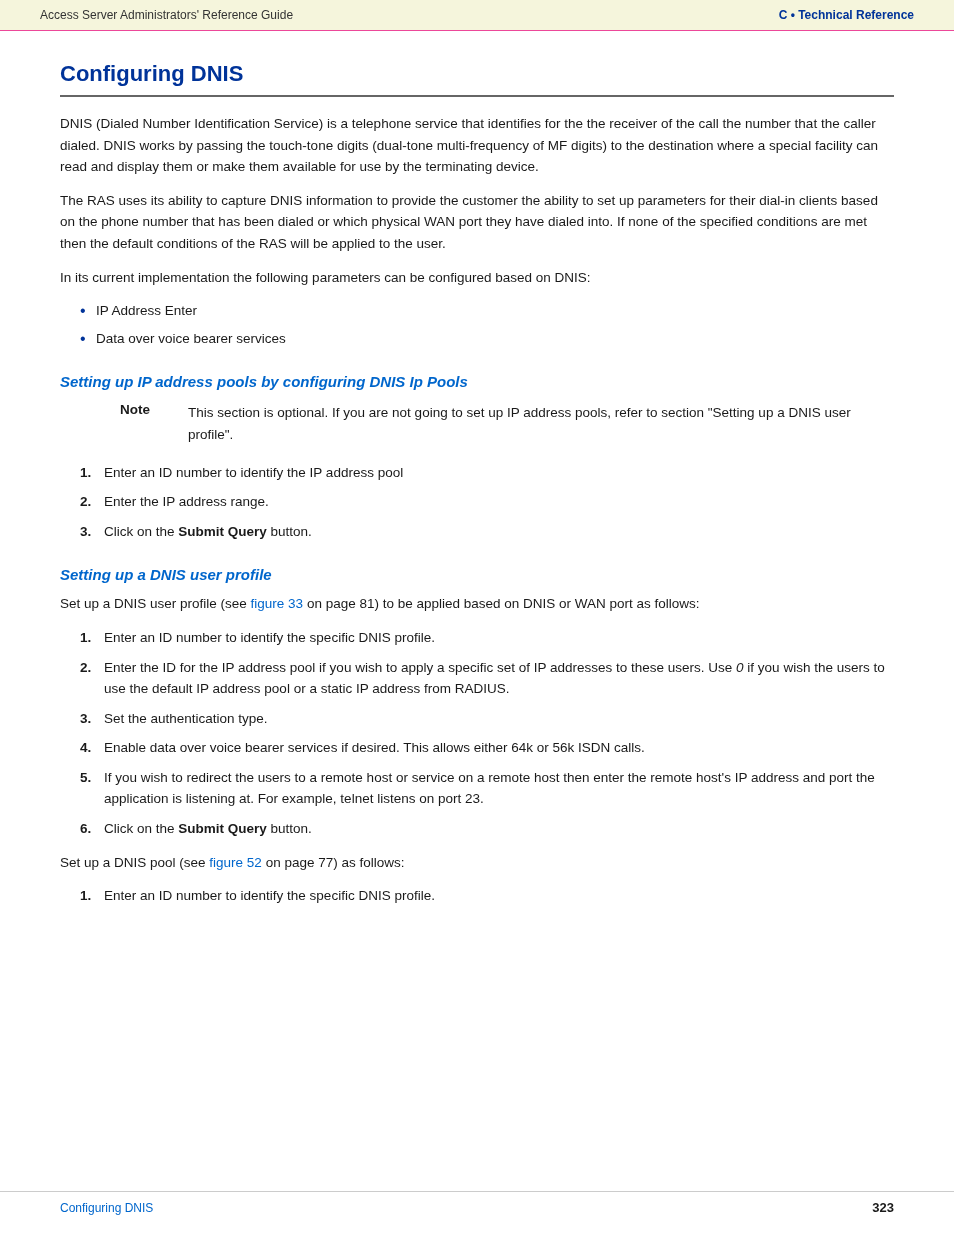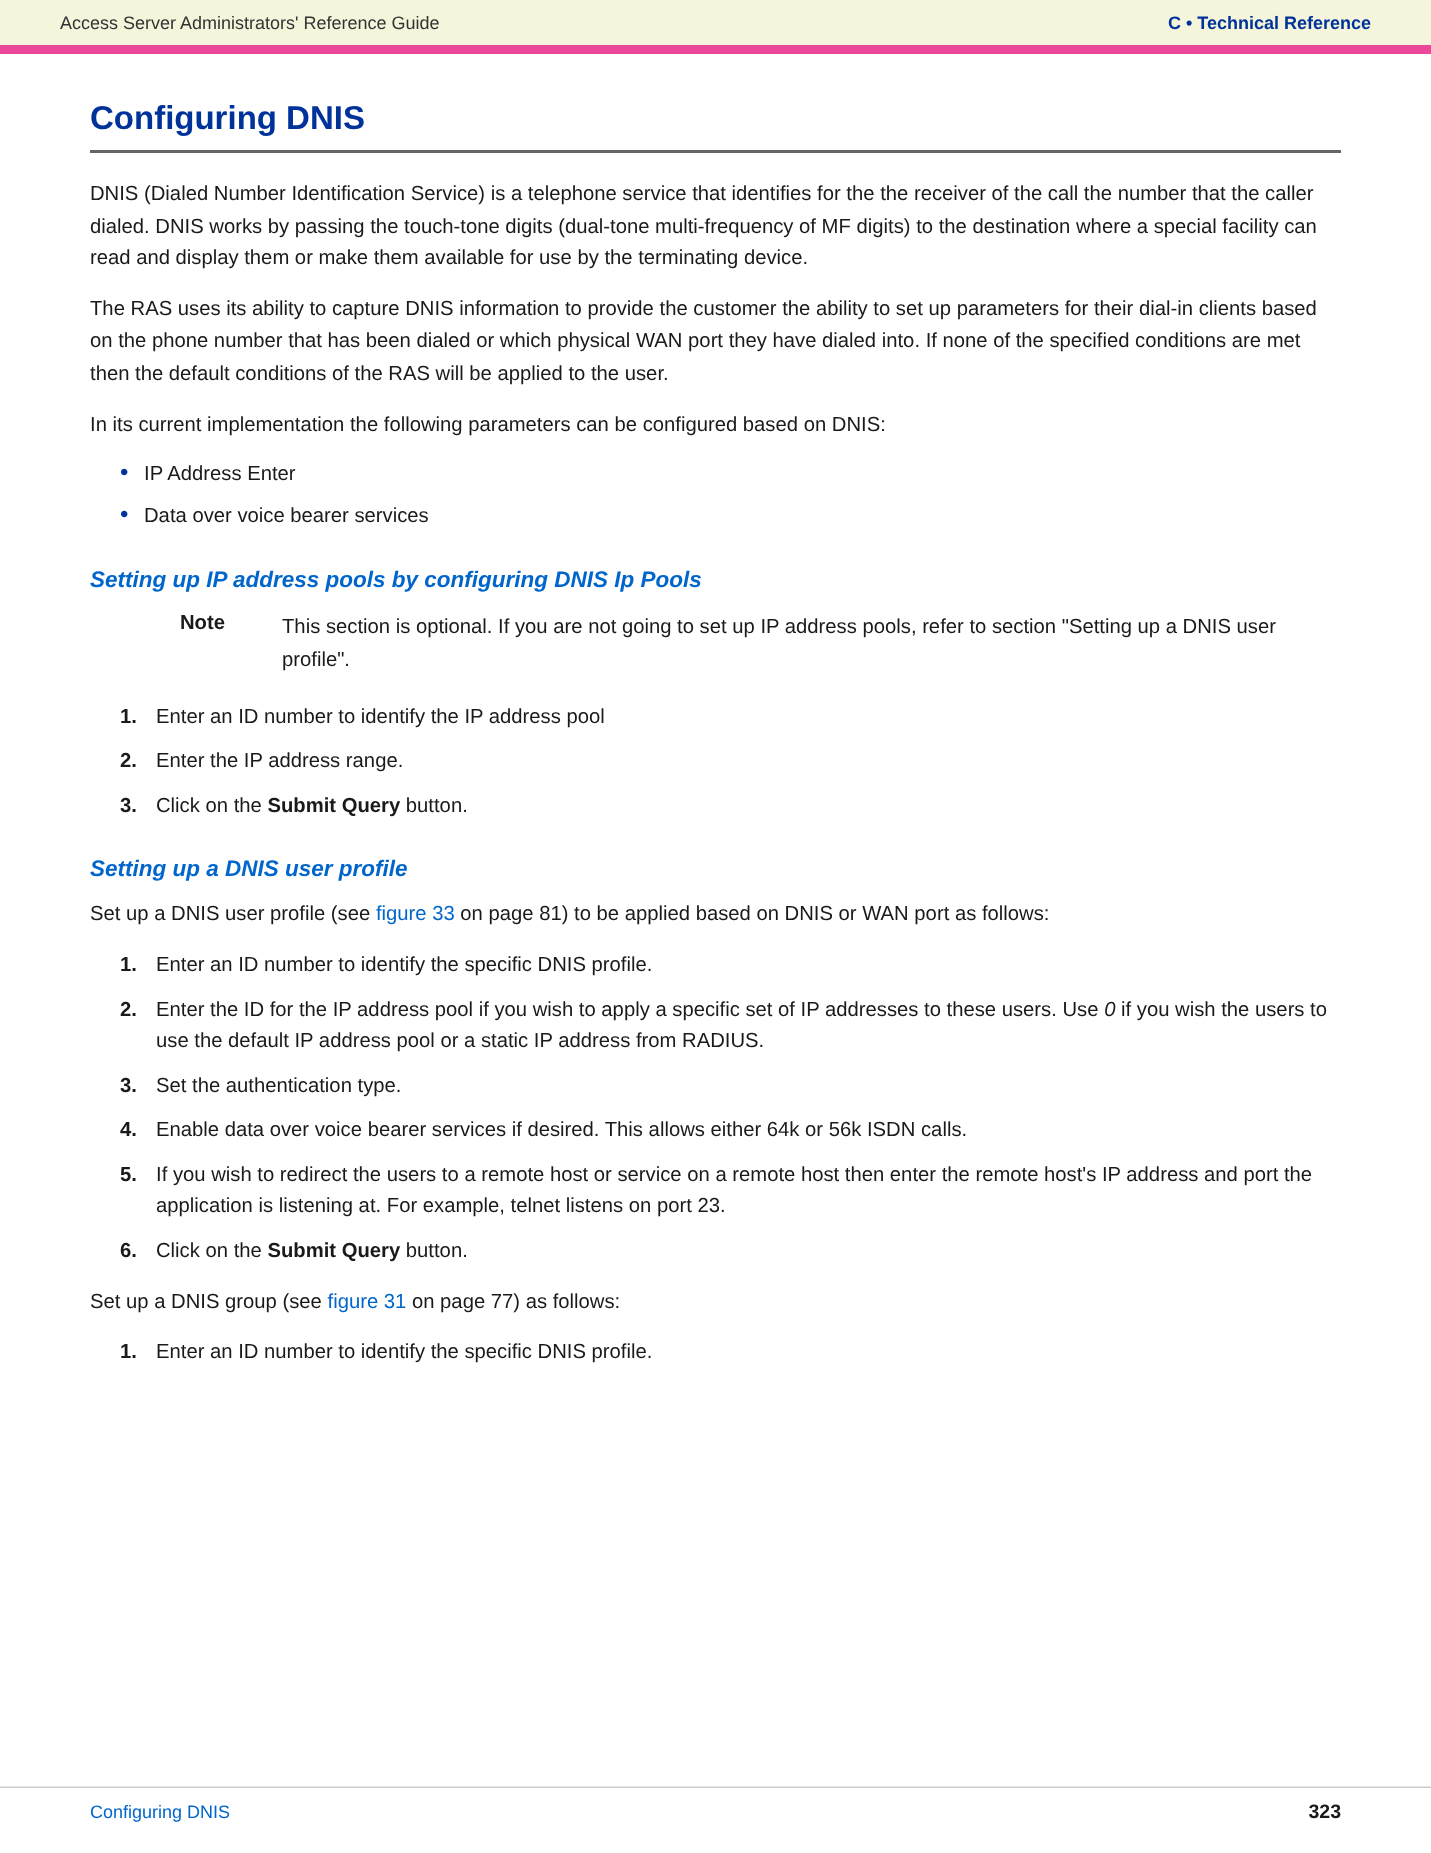--- a/index.html
+++ b/index.html
@@ -21,21 +21,21 @@
       width: 954px;
       min-height: 1235px;
       background: #fff;
       position: relative;
       padding: 0;
     }
 
     
     .header-bar {
       background: #f5f5dc;
-      border-bottom: 6px solid #ec4899;
+      border-bottom: 1px solid #ec4899;
       padding: 8px 40px;
       display: flex;
       justify-content: space-between;
       align-items: center;
       margin-bottom: 0;
     }
 
     .header-left {
       font-size: 12px;
       color: #333;
@@ -250,21 +250,21 @@
       <li><span class="num">1.</span> Enter an ID number to identify the specific DNIS profile.</li>
       <li><span class="num">2.</span> Enter the ID for the IP address pool if you wish to apply a specific set of IP addresses to these users.  Use <span class="italic-text">0</span> if you wish the users to use the default IP address pool or a static IP address from RADIUS.</li>
       <li><span class="num">3.</span> Set the authentication type.</li>
       <li><span class="num">4.</span> Enable data over voice bearer services if desired. This allows either 64k or 56k ISDN calls.</li>
       <li><span class="num">5.</span> If you wish to redirect the users to a remote host or service on a remote host then enter the remote host's IP address and port the application is listening at. For example, telnet listens on port 23.</li>
       <li><span class="num">6.</span> Click on the <span class="bold-text">Submit Query</span> button.</li>
     </ol>
 
 
     <p class="body-text">
-      <span>Set up a DNIS group (see </span><a class="link-text">figure 31</a><span> on page 77) as follows:</span>
+      <span>Set up a DNIS pool (see </span><a class="link-text">figure 52</a><span> on page 77) as follows:</span>
     </p>
 
     <ol class="numbered-list">
       <li><span class="num">1.</span> Enter an ID number to identify the specific DNIS profile.</li>
     </ol>
 
   </div>
 
   <div class="footer">
     <span class="footer-left">Configuring DNIS</span>

